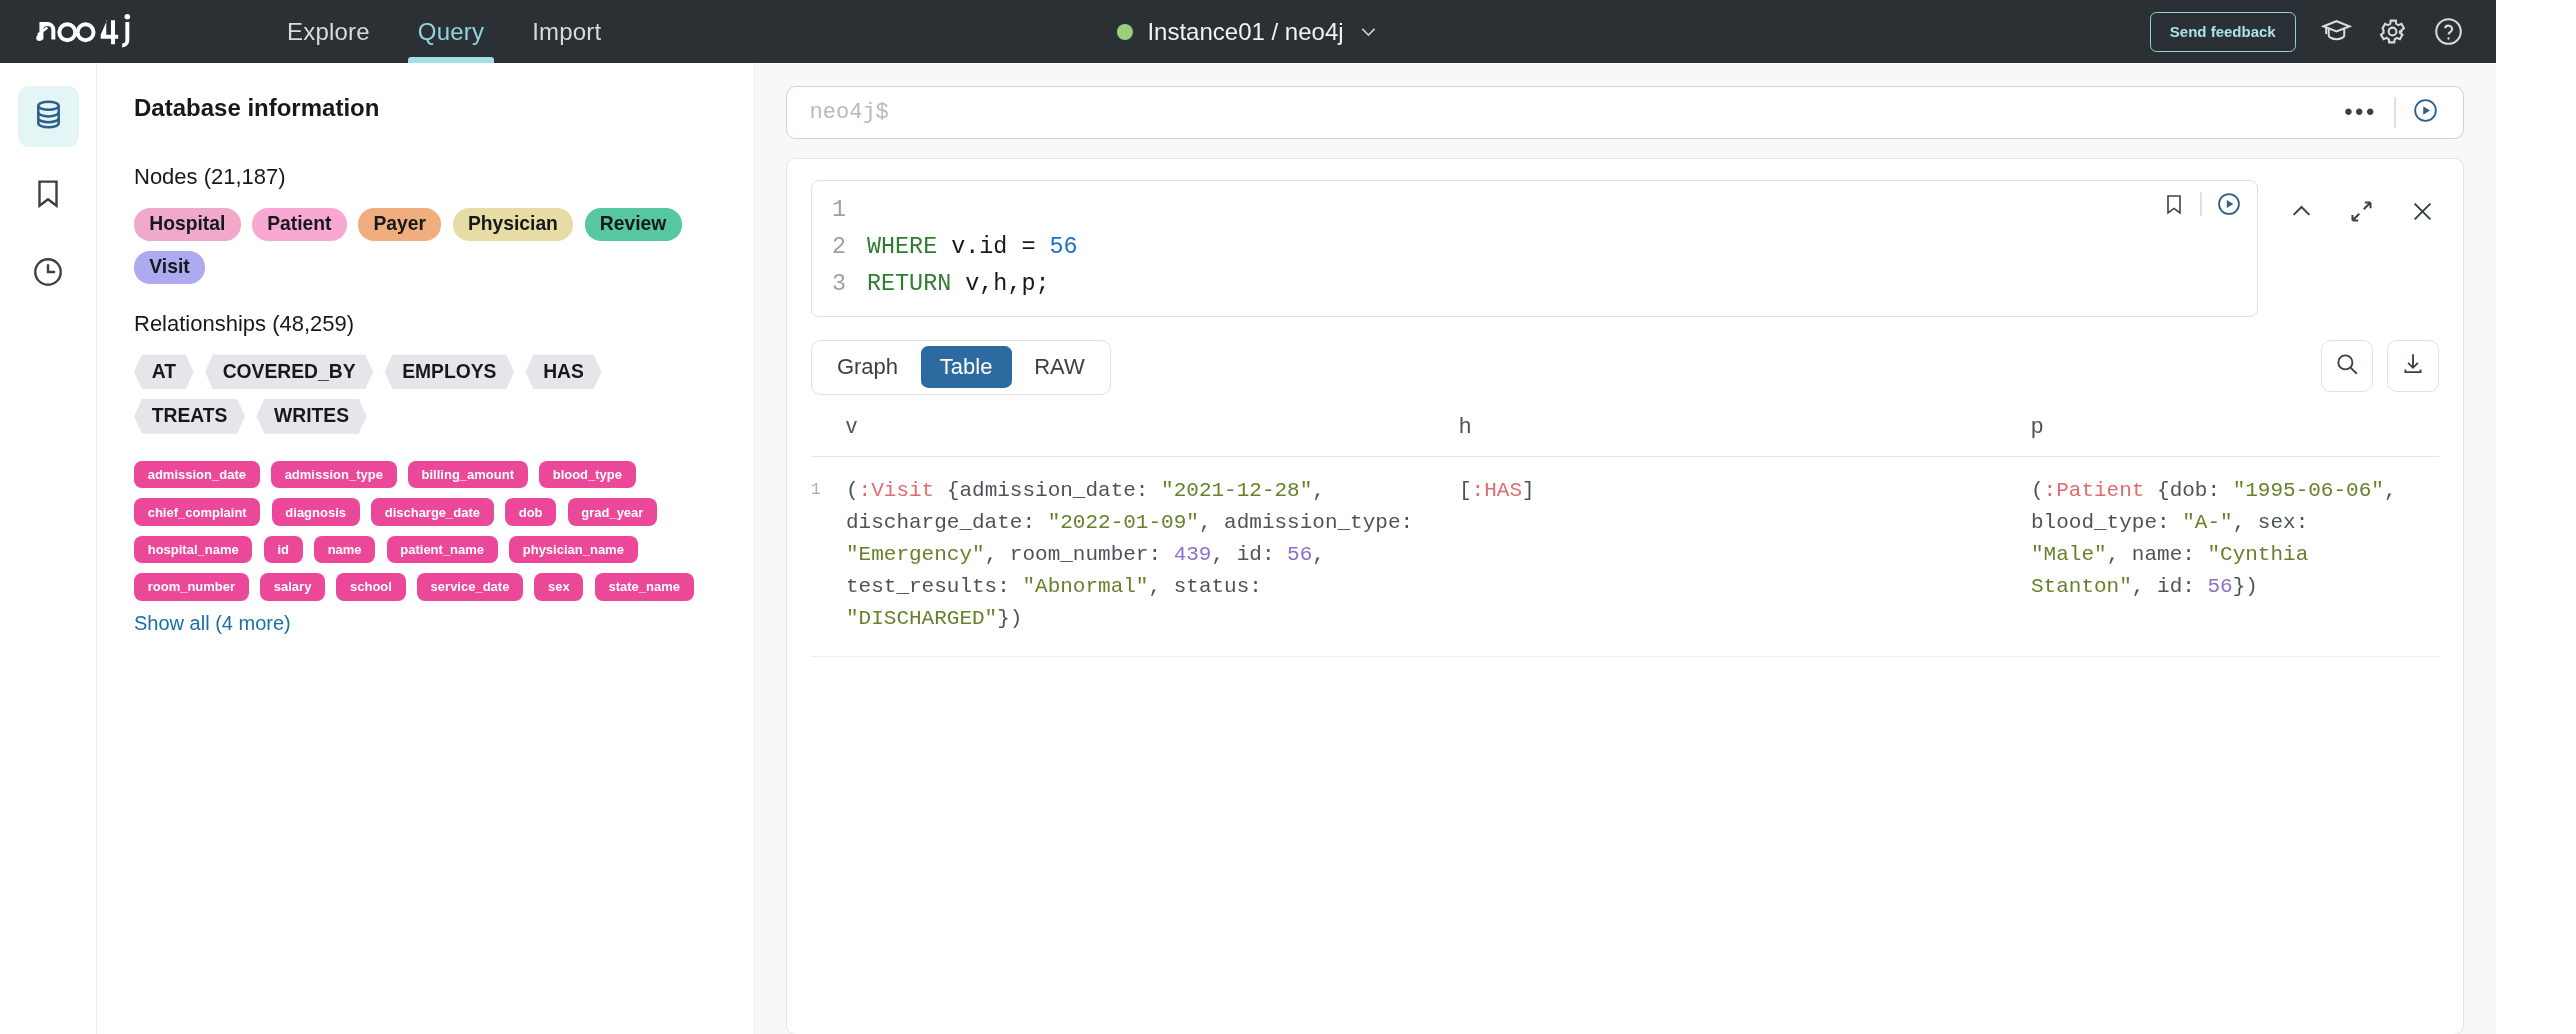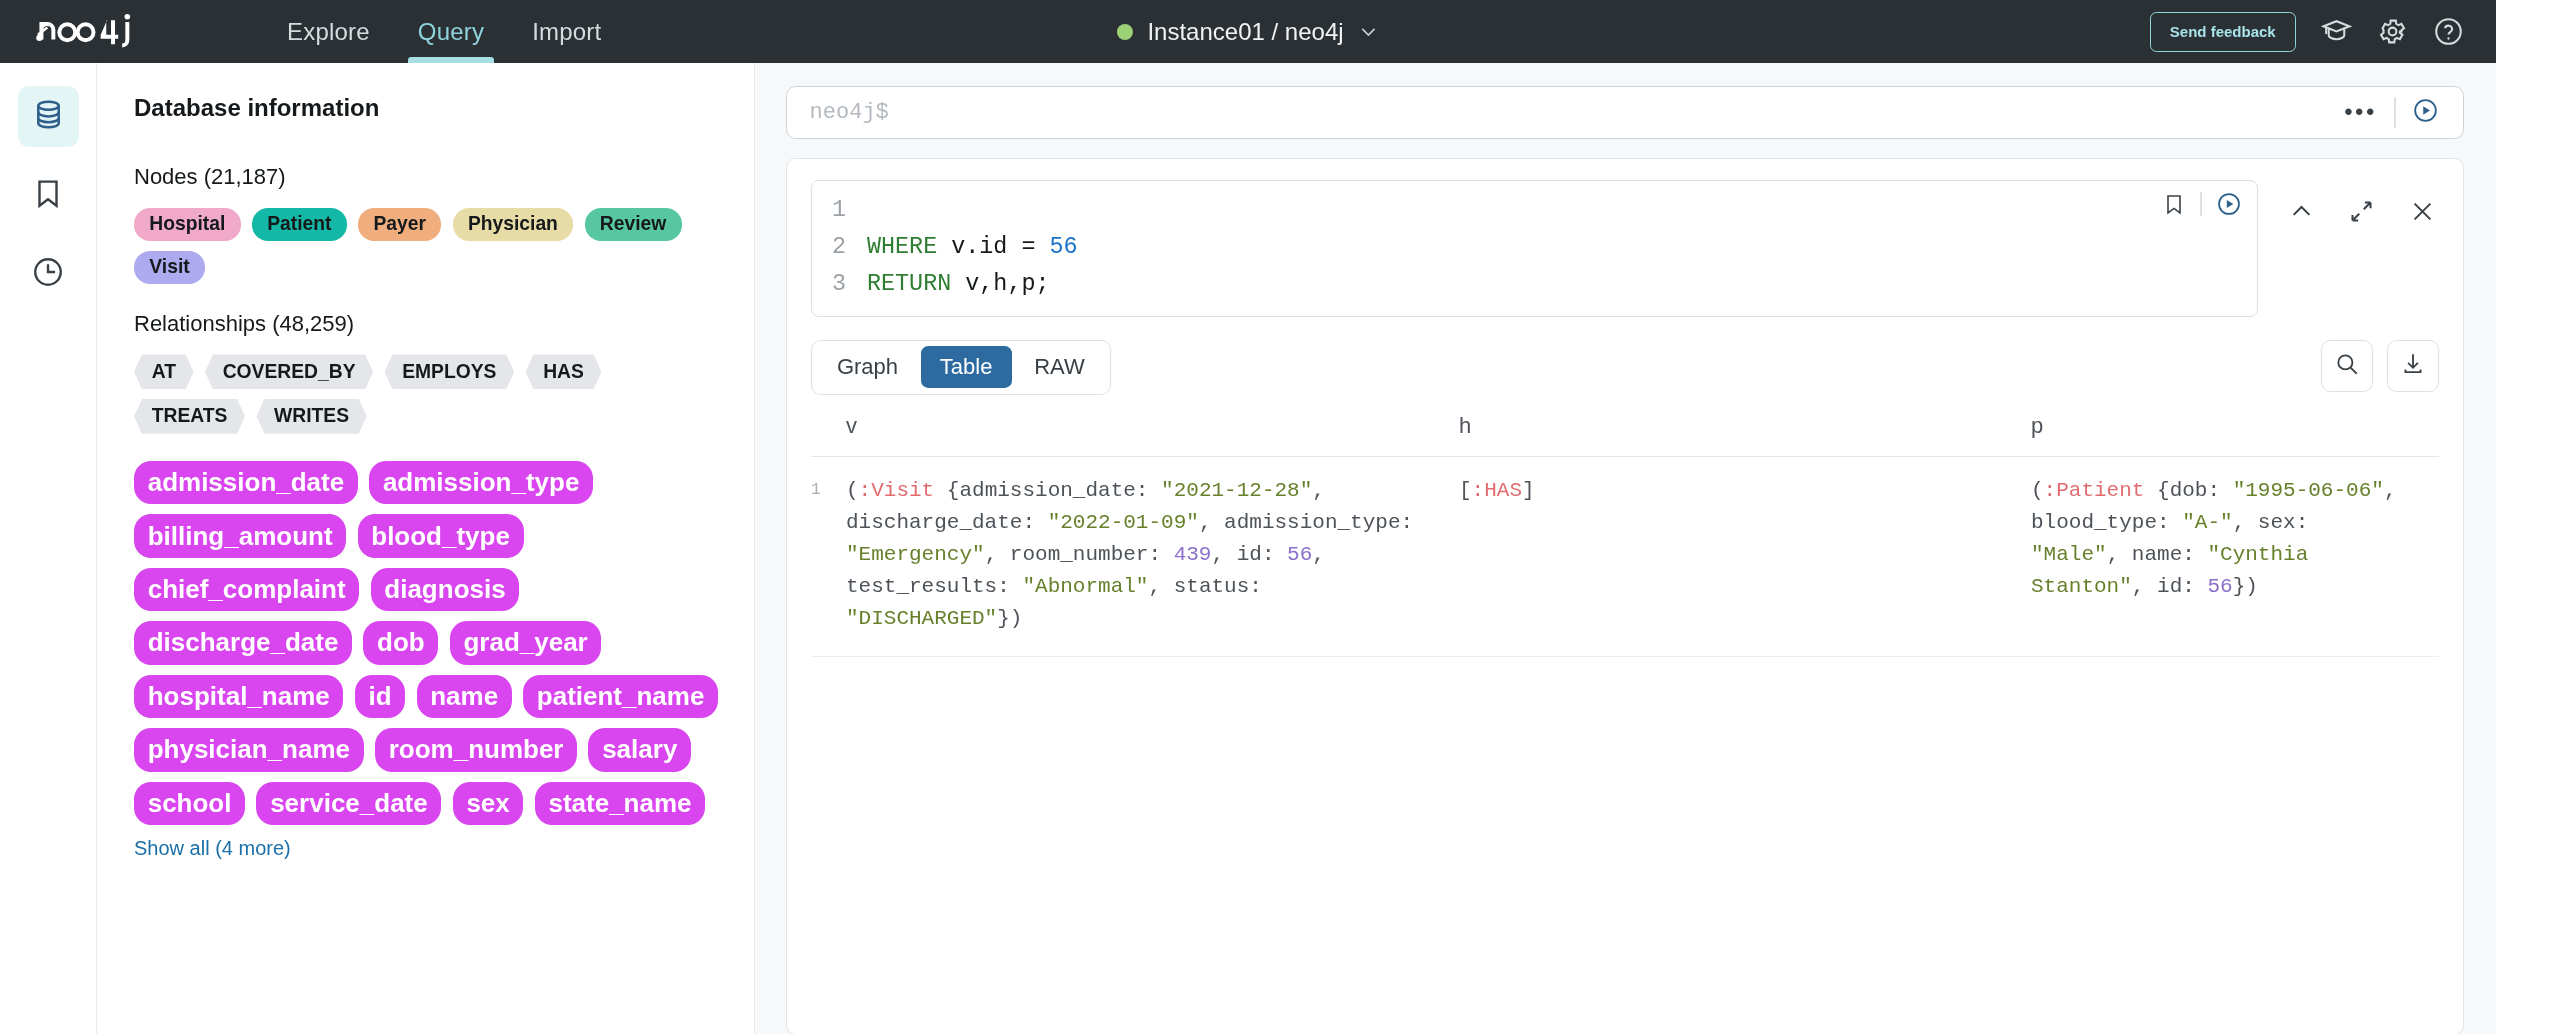--- a/index.html
+++ b/index.html
@@ -69,22 +69,22 @@
   .chip-node {
     border-radius: 16px; padding: 5.6px 15.3px; font-size: 19.3px; font-weight: bold;
     color: #16191B; cursor: pointer; white-space: nowrap;
   }
   .chip-rel {
     background: #E4E6E9; color: #16191B; font-size: 19.3px; font-weight: bold;
     padding: 6.4px 17.7px; cursor: pointer; white-space: nowrap;
     clip-path: polygon(8px 0, calc(100% - 8px) 0, 100% 50%, calc(100% - 8px) 100%, 8px 100%, 0 50%);
   }
   .chip-prop {
-    background: #d946ef; color: #ffffff; font-size: 26px; font-weight: bold;
-    padding: 6.4px 13.7px; border-radius: 17px; cursor: pointer; white-space: nowrap;
+    background: #ec4899; color: #ffffff; font-size: 13px; font-weight: bold;
+    padding: 6.4px 13.7px; border-radius: 8px; cursor: pointer; white-space: nowrap;
   }
   .showall { color: #1A6FA8; font-size: 20px; font-weight: normal; cursor: pointer; margin-top: 3.2px; }
 
   
   .main { flex: 1; min-width: 0; background: #F7F8F9; padding: 22.6px 32px 0 31px; display: flex; flex-direction: column; gap: 19.3px; }
 
   .cmdbar {
     background: #ffffff; border: 1.6px solid #CED3D8; border-radius: 9.7px;
     height: 53px; display: flex; align-items: center; padding: 0 8px 0 22.6px;
   }
@@ -241,21 +241,21 @@
         </span>
       </div>
     </div>
 
     <div class="dbpanel">
       <div class="panel-title">Database information</div>
 
       <div class="sec-title">Nodes (21,187)</div>
       <div class="chiprow">
         <span class="chip-node" style="background:#F0A9C8">Hospital</span>
-        <span class="chip-node" style="background:#14b8a6">Patient</span>
+        <span class="chip-node" style="background:#f9a8d4">Patient</span>
         <span class="chip-node" style="background:#F0AE7F">Payer</span>
         <span class="chip-node" style="background:#E8DCA6">Physician</span>
         <span class="chip-node" style="background:#57C7A1">Review</span>
         <span class="chip-node" style="background:#ADAAF0">Visit</span>
       </div>
 
       <div class="sec-title">Relationships (48,259)</div>
       <div class="chiprow">
         <span class="chip-rel">AT</span>
         <span class="chip-rel">COVERED_BY</span>

